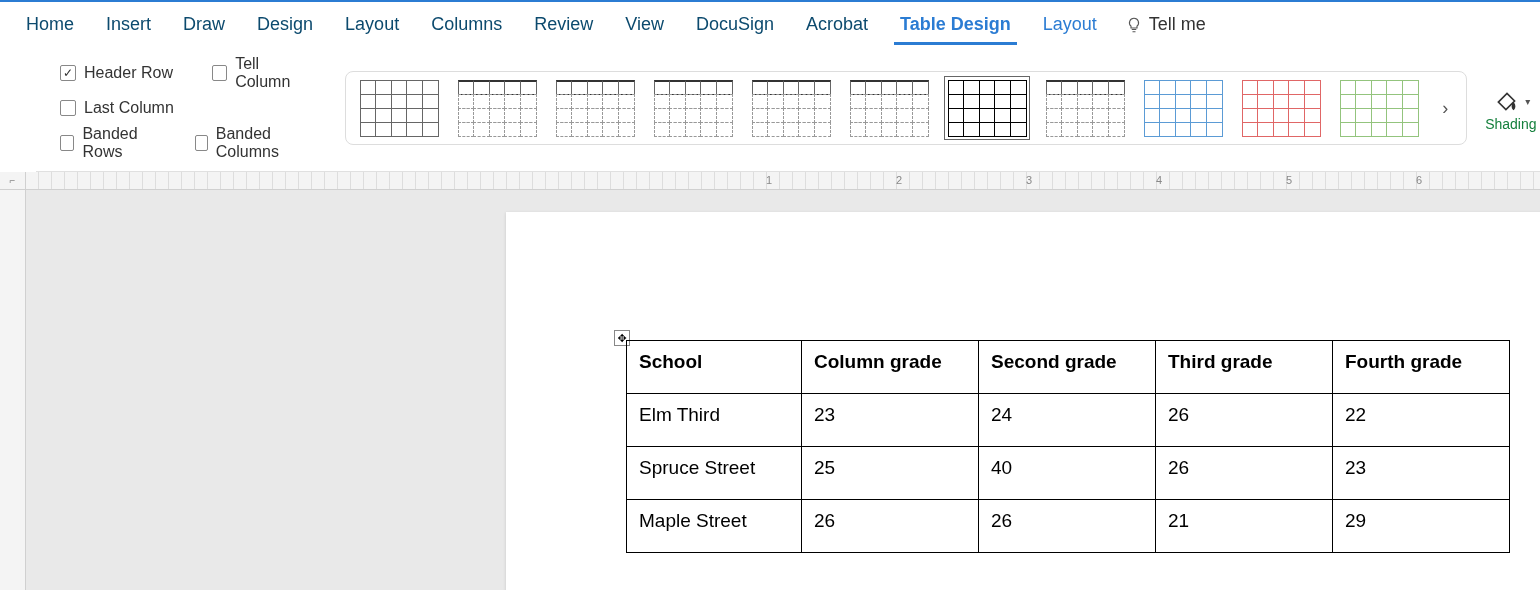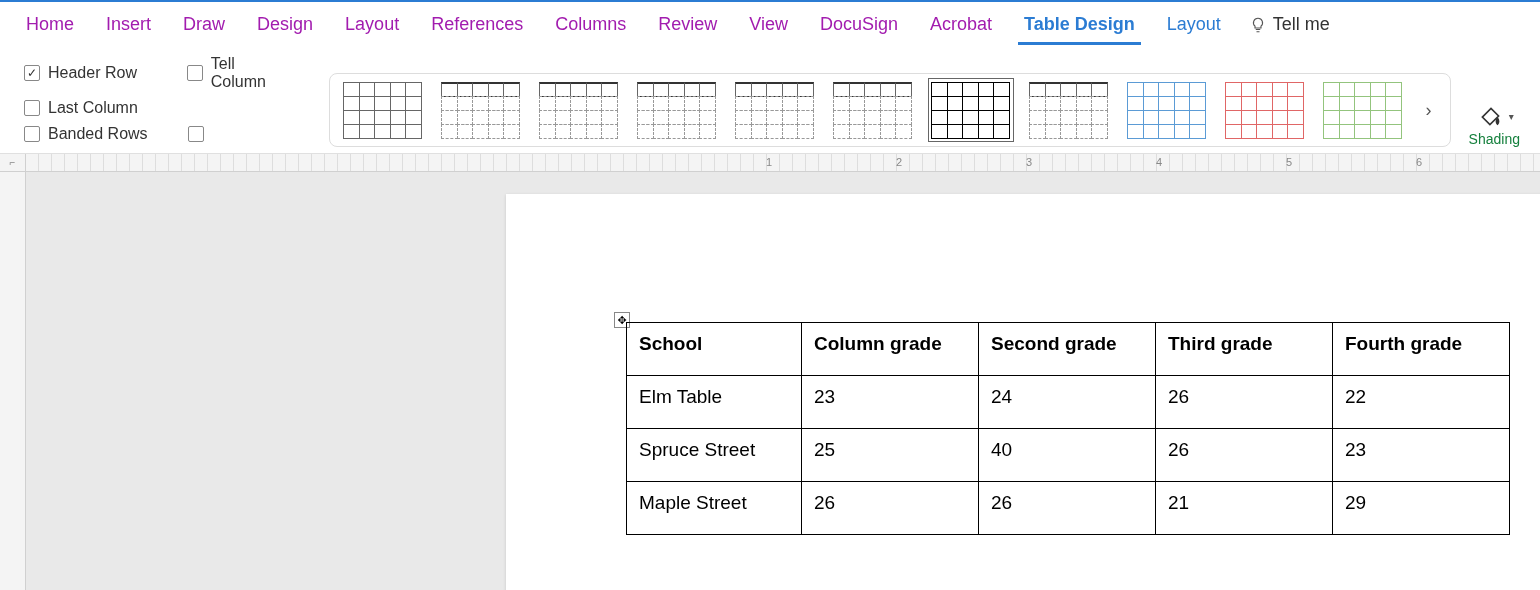--- a/index.html
+++ b/index.html
@@ -1,25 +1,25 @@
 <!DOCTYPE html>
 <html><head>
 <meta charset="utf-8">
 <style>
 * { margin: 0; padding: 0; box-sizing: border-box; font-family: -apple-system, BlinkMacSystemFont, "Segoe UI", sans-serif; }
 body { background: #fff; width: 1540px; height: 590px; overflow: hidden; }
 .top-border { height: 2px; background: #2b7cd3; }
 .ribbon-tabs { display: flex; align-items: center; gap: 0; padding: 8px 10px 0 10px; background: #fff; }
-.ribbon-tab { padding: 4px 16px 10px 16px; font-size: 18px; color: #a21caf; cursor: pointer; position: relative; }
+.ribbon-tab { padding: 4px 16px 10px 16px; font-size: 18px; color: #0c4a6e; cursor: pointer; position: relative; }
 .ribbon-tab.active { color: #2b7cd3; font-weight: 600; }
 .ribbon-tab.active::after { content: ''; position: absolute; bottom: 0; left: 10px; right: 10px; height: 3px; background: #2b7cd3; }
 .ribbon-tab.context { color: #2b7cd3; text-align: right; }
 .tell-me-wrap { display: flex; align-items: center; gap: 6px; padding: 4px 12px 10px 12px; font-size: 18px; color: #333; cursor: pointer; }
 .bulb-icon { width: 18px; height: 18px; }
-.toolbar { display: flex; align-items: flex-end; padding: 6px 10px; background: #fff; border-bottom: 1px solid #e0e0e0; gap: 0; }
+.toolbar { display: flex; align-items: center; padding: 6px 10px; background: #fff; border-bottom: 1px solid #e0e0e0; gap: 0; margin-left: 36px; }
 .options-group { display: flex; flex-direction: column; gap: 8px; padding: 4px 14px 4px 14px; }
 .options-row { display: flex; gap: 24px; }
 .checkbox-wrap { display: flex; align-items: center; gap: 8px; font-size: 16px; color: #333; cursor: pointer; }
 .chk { width: 16px; height: 16px; border: 1px solid #888; border-radius: 2px; display: inline-flex; align-items: center; justify-content: center; background: #fff; }
 .chk.checked::after { content: '✓'; font-size: 12px; color: #333; }
 .divider { width: 1px; background: #ccc; margin: 4px 6px; }
 .styles-gallery { display: flex; align-items: center; gap: 20px; padding: 8px 14px; border: 1px solid #ddd; border-radius: 8px; margin-left: 8px; flex: 0 0 auto; }
 .style-swatch { width: 78px; height: 56px; cursor: pointer; display: flex; flex-direction: column; }
 .style-swatch.selected { outline: 1px solid #666; outline-offset: 3px; }
 .sw-row { flex: 1; display: flex; }
@@ -54,21 +54,20 @@
 <body>
 
 <div class="top-border"></div>
 
 <div class="ribbon-tabs">
   <div class="ribbon-tab">Home</div>
   <div class="ribbon-tab">Insert</div>
   <div class="ribbon-tab">Draw</div>
   <div class="ribbon-tab">Design</div>
   <div class="ribbon-tab">Layout</div>
-  <div class="ribbon-tab">References</div>
   <div class="ribbon-tab">Columns</div>
   <div class="ribbon-tab">Review</div>
   <div class="ribbon-tab">View</div>
   <div class="ribbon-tab">DocuSign</div>
   <div class="ribbon-tab">Acrobat</div>
   <div class="ribbon-tab active context">Table Design</div>
   <div class="ribbon-tab context">Layout</div>
   <div class="tell-me-wrap">
     <span class="bulb-icon">
       <svg viewBox="0 0 24 24" width="18" height="18" fill="none" stroke="#555" stroke-width="1.5">
@@ -97,20 +96,21 @@
         <span>Last Column</span>
       </div>
     </div>
     <div class="options-row">
       <div class="checkbox-wrap" style="width:140px">
         <span class="chk"></span>
         <span>Banded Rows</span>
       </div>
       <div class="checkbox-wrap">
         <span class="chk"></span>
+        <span>Banded Columns</span>
       </div>
     </div>
   </div>
 
   <div class="divider"></div>
 
   <div class="styles-gallery">
     <div class="style-swatch">
         <div class="sw-row">
           <div class="sw-cell"></div>
@@ -479,21 +479,21 @@
       <table class="doc-table">
         <tbody>
             <tr>
           <th class="col-school">School</th>
           <th class="col-g">Column grade</th>
           <th class="col-g">Second grade</th>
           <th class="col-g">Third grade</th>
           <th class="col-g">Fourth grade</th>
         </tr>
         <tr>
-          <td>Elm Table</td>
+          <td>Elm Third</td>
           <td>23</td>
           <td>24</td>
           <td>26</td>
           <td>22</td>
         </tr>
         <tr>
           <td>Spruce Street</td>
           <td>25</td>
           <td>40</td>
           <td>26</td>

